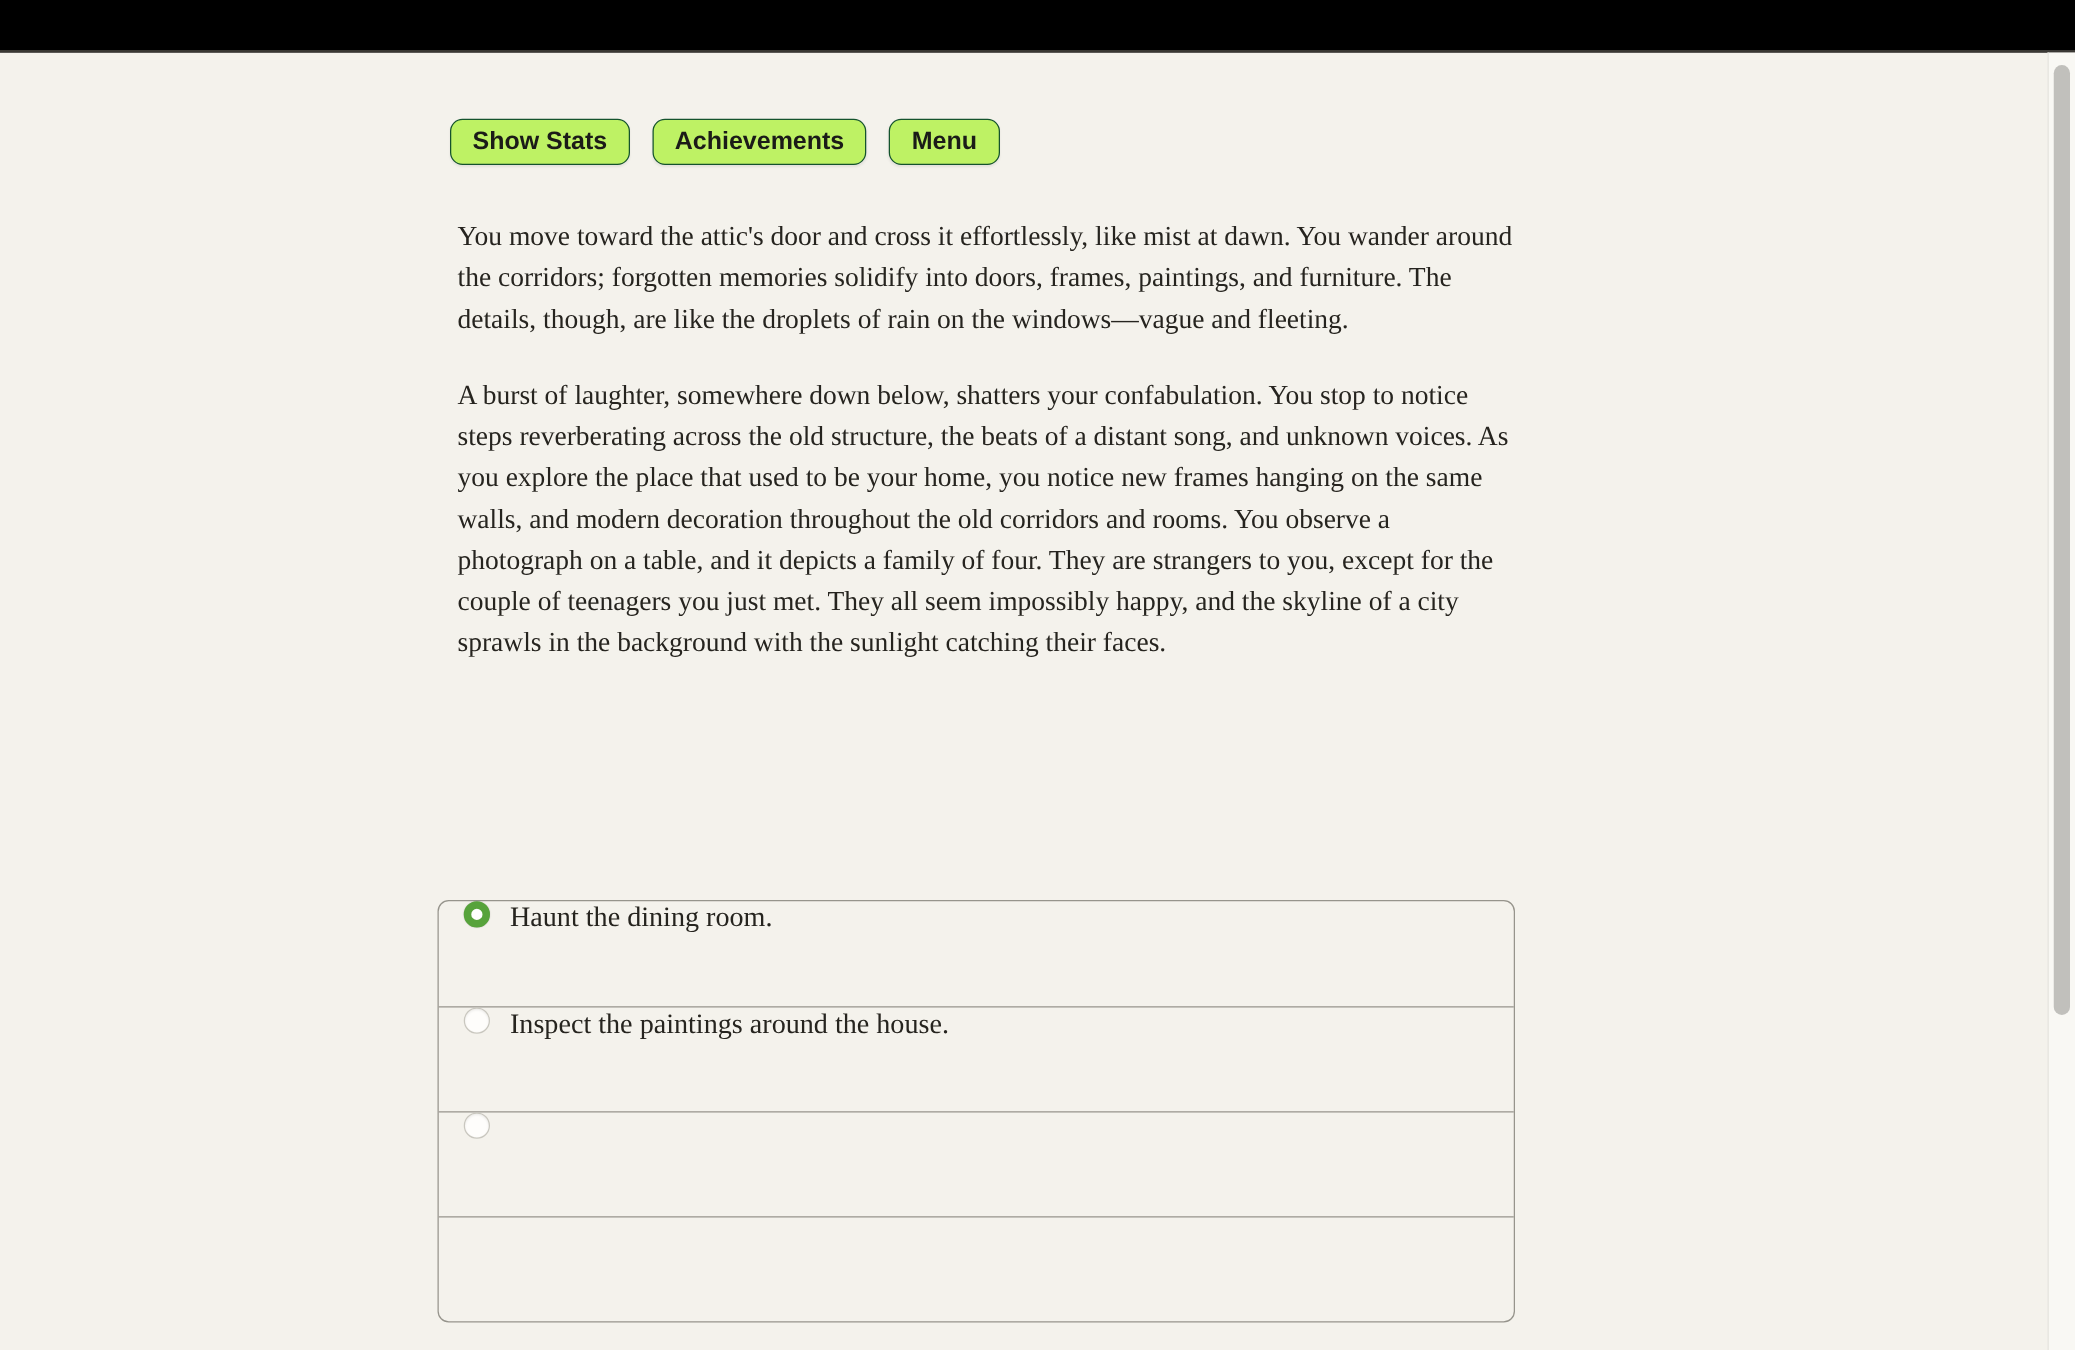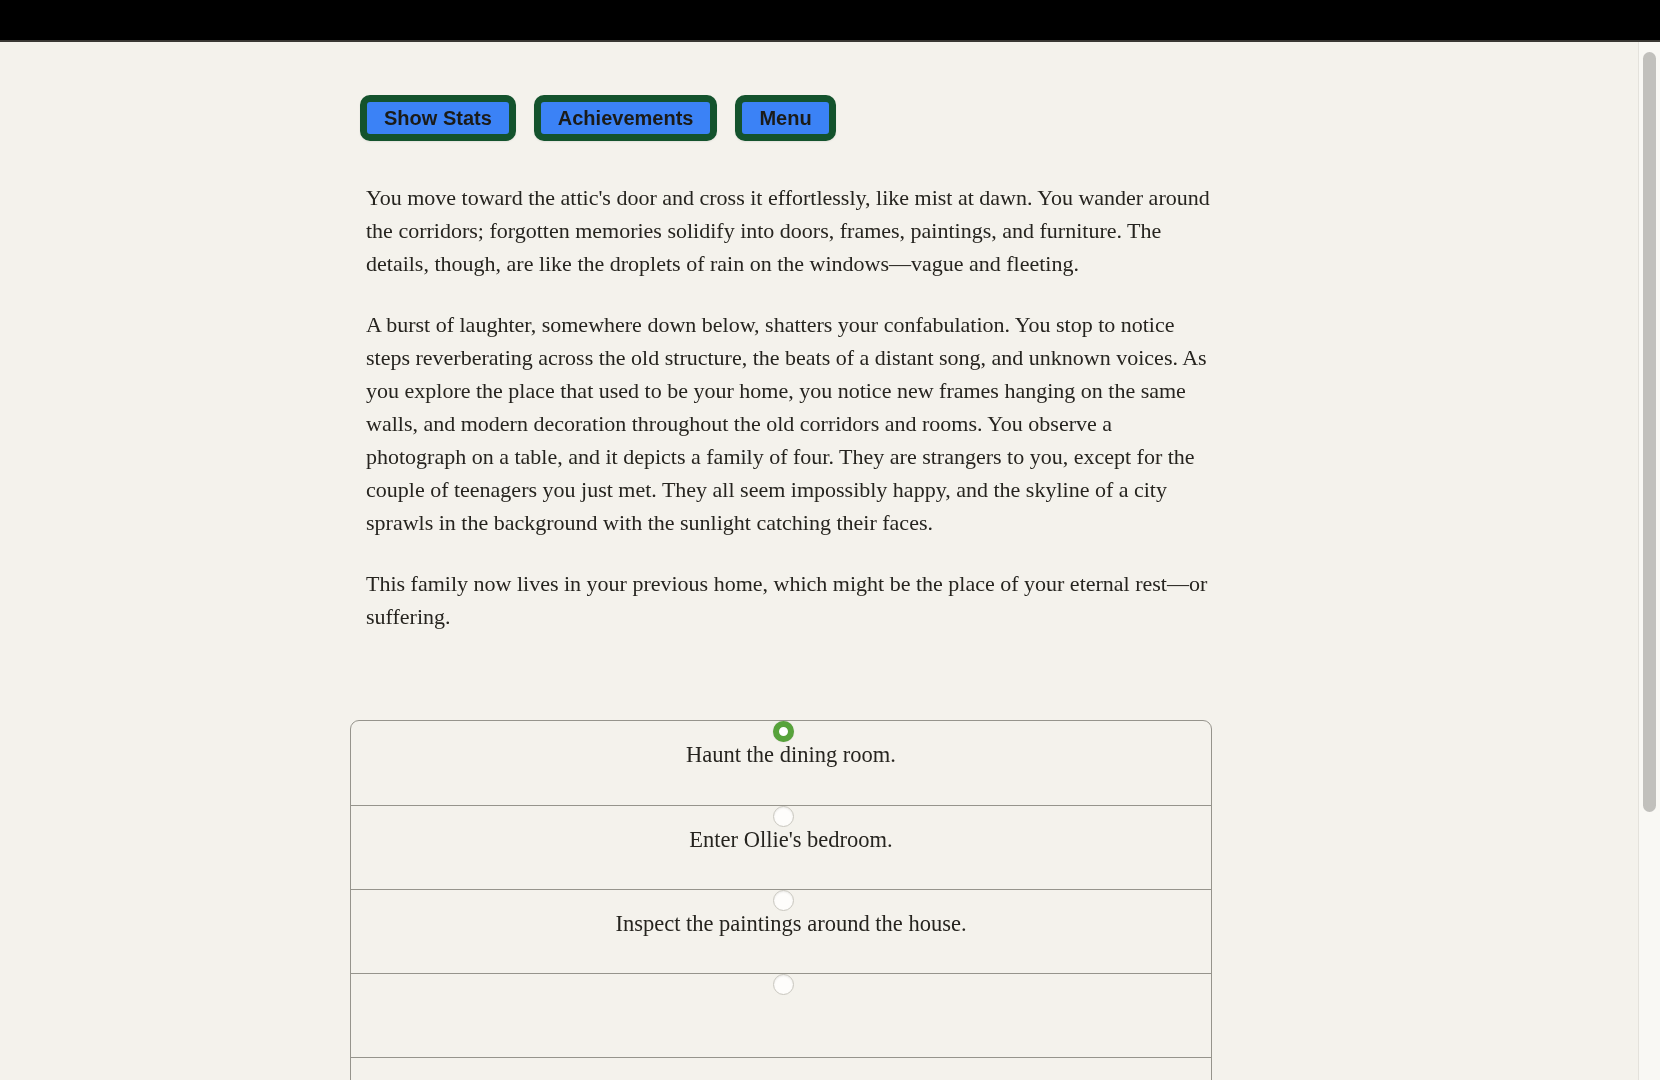--- a/index.html
+++ b/index.html
@@ -52,22 +52,22 @@
   }
 
   .toolbar {
     margin: 53px 0 0 10px;
     display: flex;
     gap: 18px;
   }
   .btn {
     height: 37px;
     padding: 16px 17px;
-    background: #3b82f6;
-    border: 7px solid #14532d;
+    background: #bef264;
+    border: 1px solid #14532d;
     border-radius: 10px;
     box-shadow: 0 1px 2px rgba(0,0,0,0.07);
     display: inline-flex;
     align-items: center;
     font-family: "Liberation Sans", sans-serif;
     font-size: 20px;
     font-weight: 600;
     color: #1b1b18;
     cursor: pointer;
     white-space: nowrap;
@@ -92,24 +92,22 @@
     width: 862px;
     box-sizing: border-box;
     border: 1px solid #96948c;
     border-radius: 9px;
     background: transparent;
   }
   .choice-row {
     height: 84px;
     box-sizing: border-box;
     display: flex;
-    align-items: center;
     padding-left: 20px;
     cursor: pointer;
-    flex-direction: column;
   }
   .choice-row + .choice-row {
     border-top: 1px solid #96948c;
   }
   .radio {
     flex: none;
     width: 21px;
     height: 21px;
     box-sizing: border-box;
     border-radius: 50%;
@@ -142,36 +140,31 @@
 
   <div class="toolbar">
     <button class="btn">Show Stats</button>
     <button class="btn">Achievements</button>
     <button class="btn">Menu</button>
   </div>
 
   <div class="story">
     <p>You move toward the attic's door and cross it effortlessly, like mist at dawn. You wander around the corridors; forgotten memories solidify into doors, frames, paintings, and furniture. The details, though, are like the droplets of rain on the windows—vague and fleeting.</p>
     <p>A burst of laughter, somewhere down below, shatters your confabulation. You stop to notice steps reverberating across the old structure, the beats of a distant song, and unknown voices. As you explore the place that used to be your home, you notice new frames hanging on the same walls, and modern decoration throughout the old corridors and rooms. You observe a photograph on a table, and it depicts a family of four. They are strangers to you, except for the couple of teenagers you just met. They all seem impossibly happy, and the skyline of a city sprawls in the background with the sunlight catching their faces.</p>
-    <p>This family now lives in your previous home, which might be the place of your eternal rest—or suffering.</p>
   </div>
 
 </div>
 
 <div class="choices">
 
   <div class="choice-row selected">
     <span class="radio"></span>
     <span class="choice-label">Haunt the dining room.</span>
   </div>
 
-  <div class="choice-row">
-    <span class="radio"></span>
-    <span class="choice-label">Enter Ollie's bedroom.</span>
-  </div>
 
   <div class="choice-row">
     <span class="radio"></span>
     <span class="choice-label">Inspect the paintings around the house.</span>
   </div>
 
   <div class="choice-row">
     <span class="radio"></span>
   </div>
 

